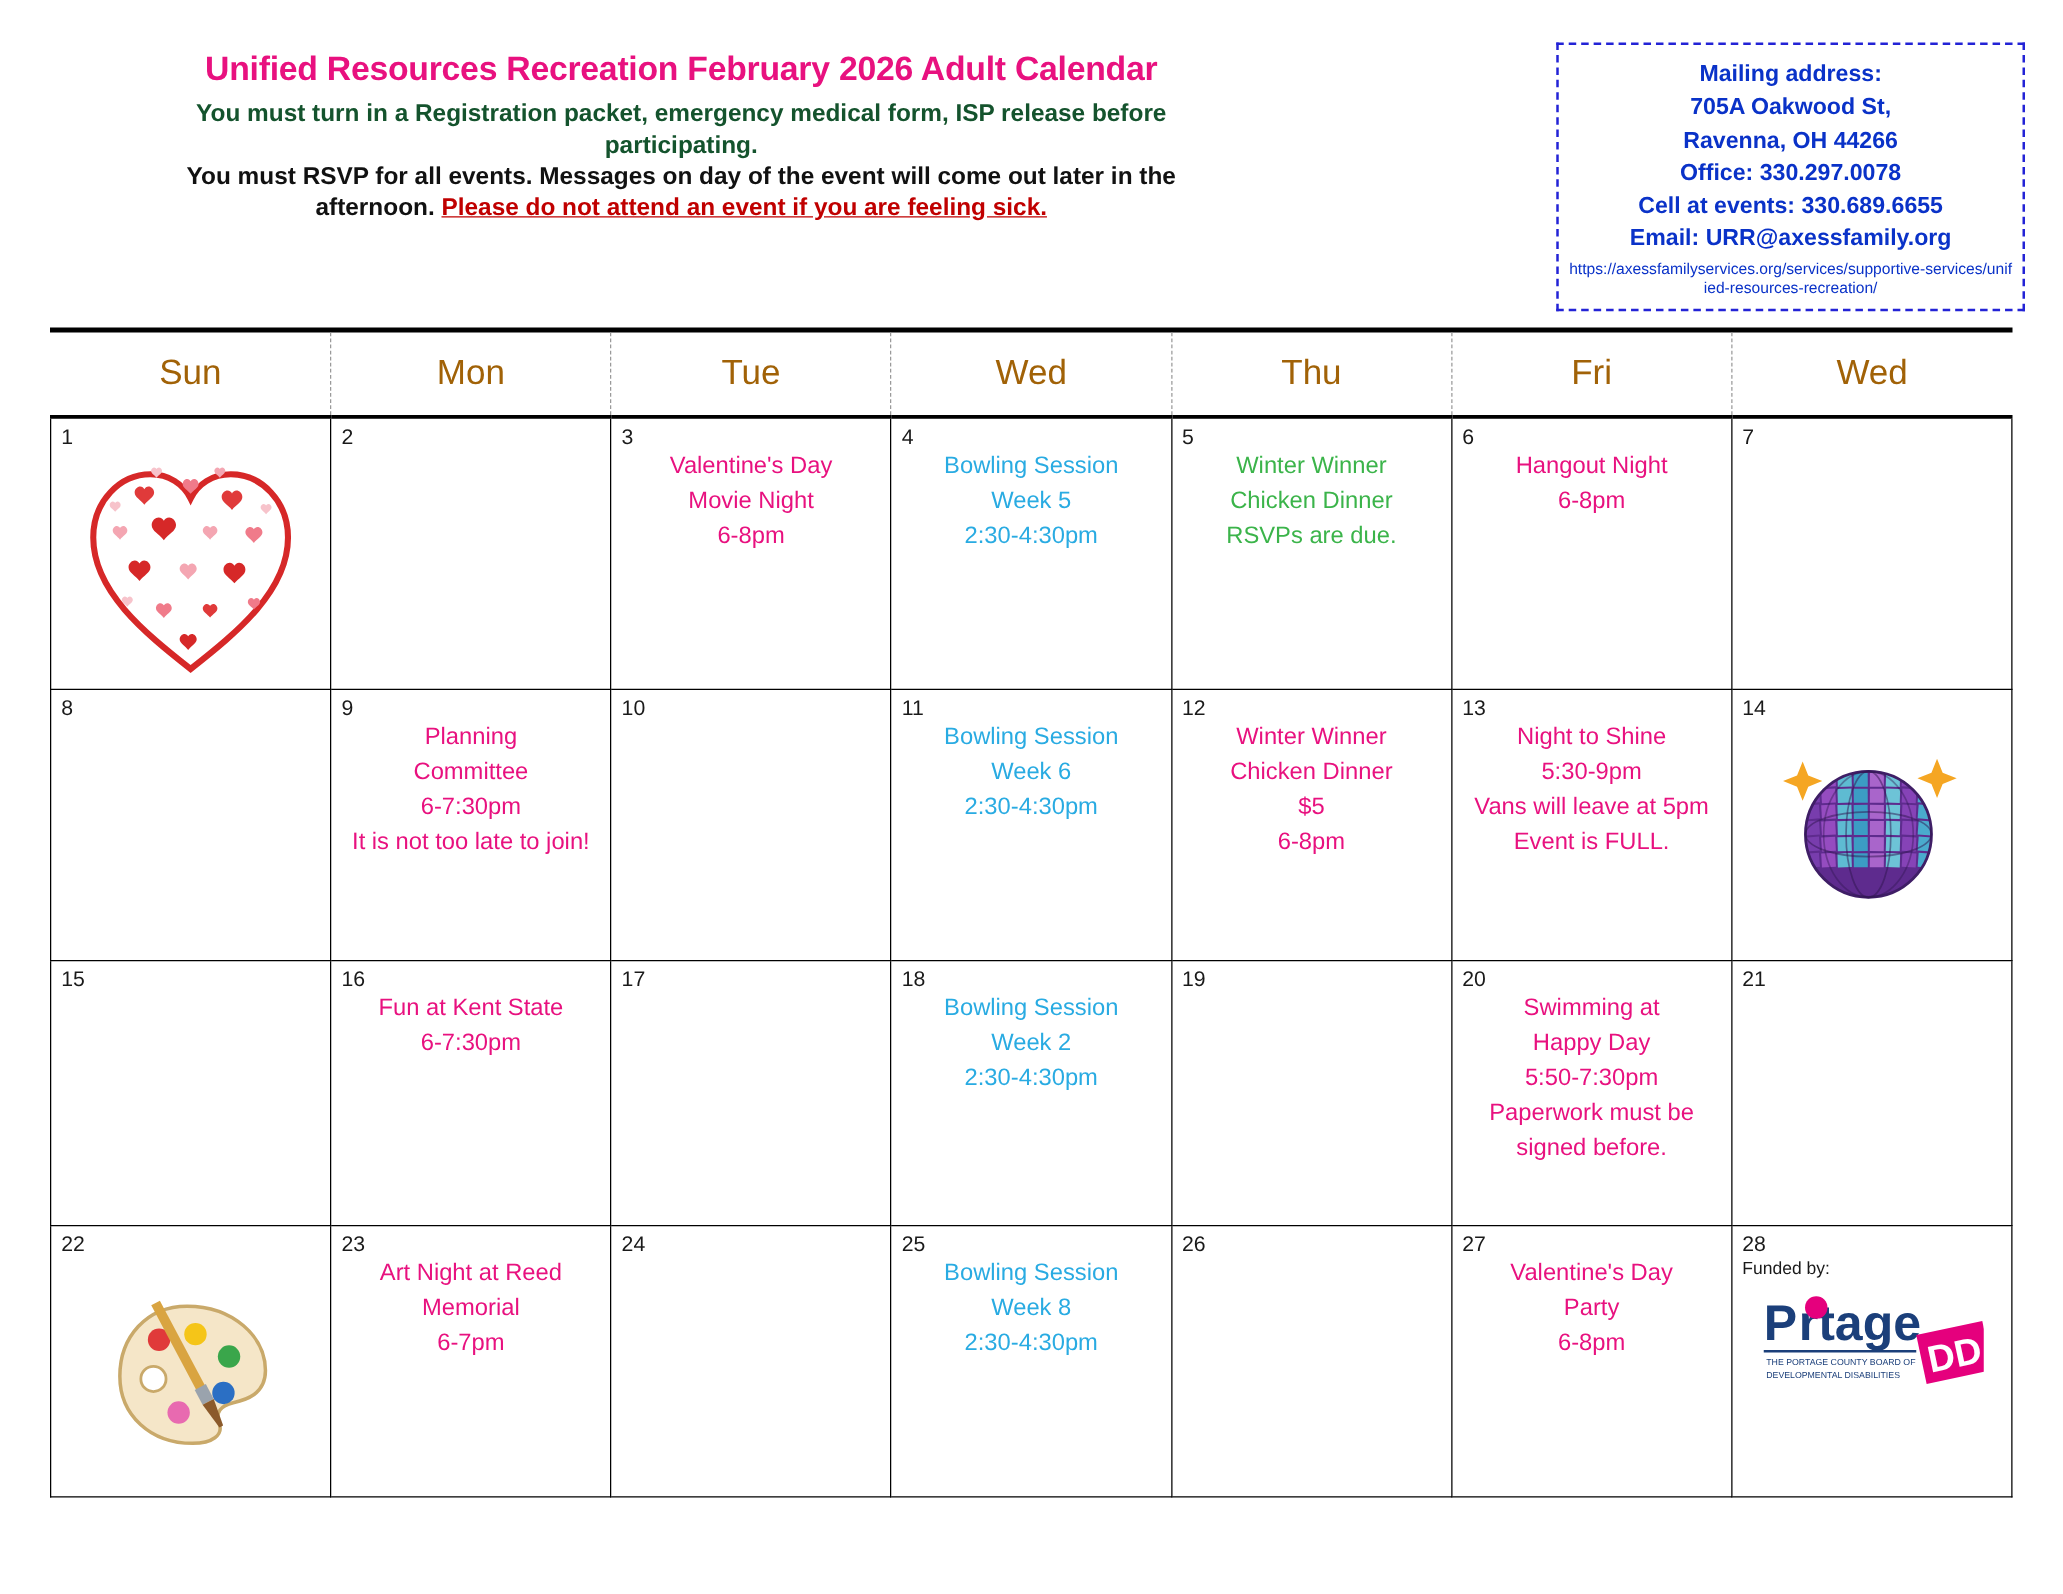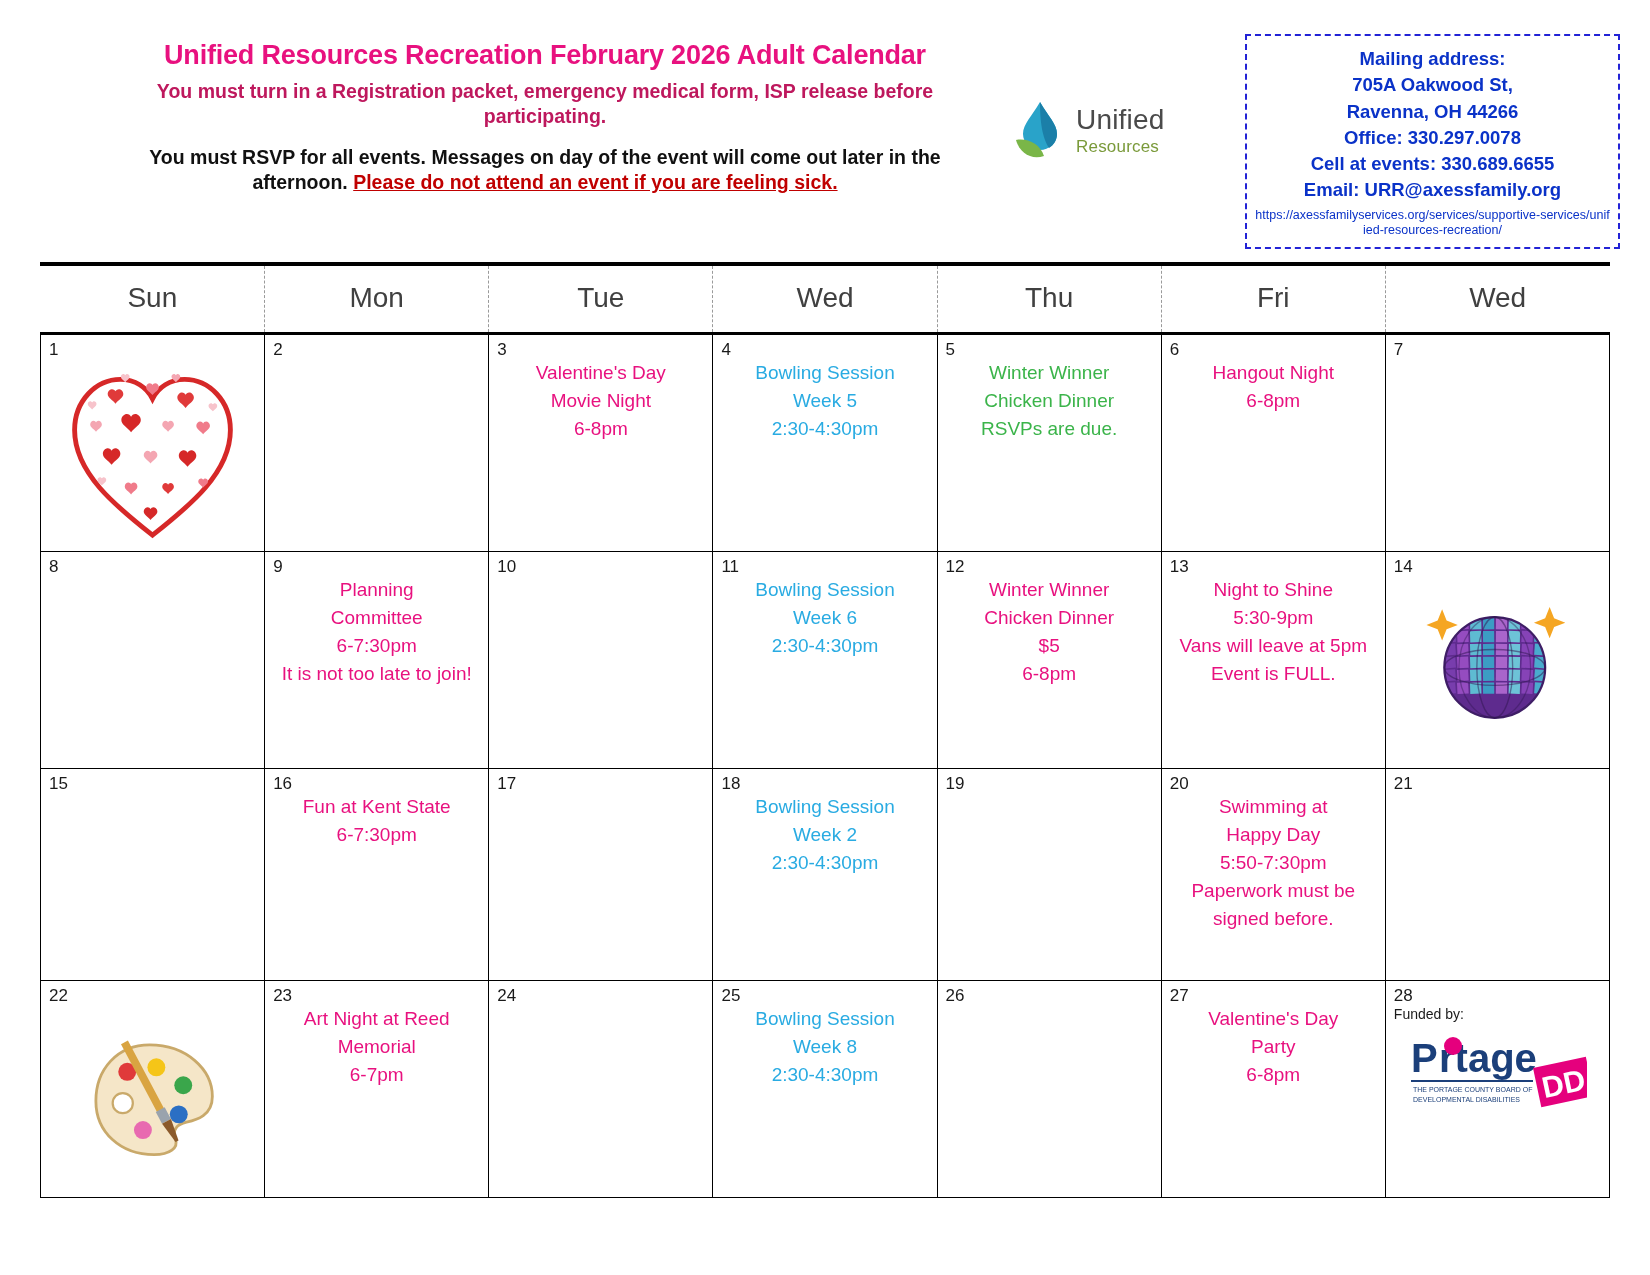--- a/index.html
+++ b/index.html
@@ -24,25 +24,25 @@
     text-align: center;
   }
   .title {
     color: #e8117f;
     font-weight: bold;
     font-size: 27px;
     margin: 0 0 8px 0;
     letter-spacing: -0.2px;
   }
   .subtitle {
-    color: #be185d;
+    color: #14532d;
     font-weight: bold;
     font-size: 19.5px;
     line-height: 1.28;
-    margin: 0 auto 16px auto;
+    margin: 0 auto 0 auto;
     width: 880px;
   }
   .rsvp {
     color: #111111;
     font-weight: bold;
     font-size: 19.5px;
     line-height: 1.3;
     margin: 0 auto;
     width: 880px;
   }
@@ -92,21 +92,21 @@
     position: absolute;
     left: 40px; top: 262px;
     width: 1570px;
     border-top: 4px solid #000000;
     border-collapse: collapse;
   }
   table.cal { width: 1570px; border-collapse: collapse; table-layout: fixed; }
   table.cal th {
     font-size: 28px;
     font-weight: normal;
-    color: #404040;
+    color: #a16207;
     padding: 16px 0 18px 0;
     border-right: 1px dashed #9a9a9a;
     border-bottom: 3px solid #000000;
     text-align: center;
   }
   table.cal th:last-child { border-right: none; }
   table.cal td {
     width: 224px;
     height: 212px;
     vertical-align: top;
@@ -146,31 +146,20 @@
 
   <div class="header">
     <div class="title">Unified Resources Recreation February 2026 Adult Calendar</div>
     <div class="subtitle">You must turn in a Registration packet, emergency medical form, ISP release before participating.</div>
     <div class="rsvp">
       <span>You must RSVP for all events.  Messages on day of the event will come out later in the afternoon.</span>
       <span class="warn">Please do not attend an event if you are feeling sick.</span>
     </div>
   </div>
 
-  <div class="logo">
-    <svg class="logo-mark" viewBox="0 0 62 64">
-      <path d="M30 2 C38 16 47 24 47 34 C47 43 39 50 30 50 C21 50 13 43 13 34 C13 24 22 16 30 2 Z" fill="#29a3c9"></path>
-      <path d="M30 2 C38 16 47 24 47 34 C47 40 44 45 39 48 C34 40 30 28 30 2 Z" fill="#1b7fa8"></path>
-      <path d="M6 40 C18 38 30 44 34 56 C22 60 10 54 6 40 Z" fill="#7ab648"></path>
-    </svg>
-    <div class="logo-text">
-      <div class="logo-unified">Unified</div>
-      <div class="logo-resources">Resources</div>
-    </div>
-  </div>
 
   <div class="contact">
     <div>Mailing address:</div>
     <div>705A Oakwood St,</div>
     <div>Ravenna, OH 44266</div>
     <div>Office: 330.297.0078</div>
     <div>Cell at events: 330.689.6655</div>
     <div>Email: URR@axessfamily.org</div>
     <div class="url">https://axessfamilyservices.org/services/supportive-services/unified-resources-recreation/</div>
   </div>

